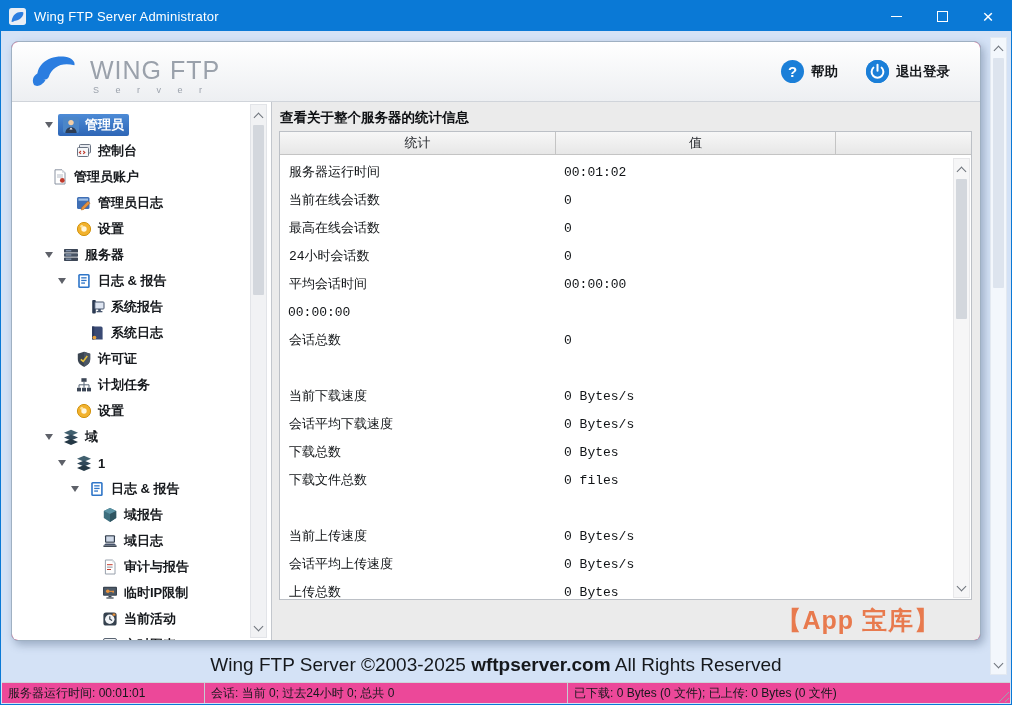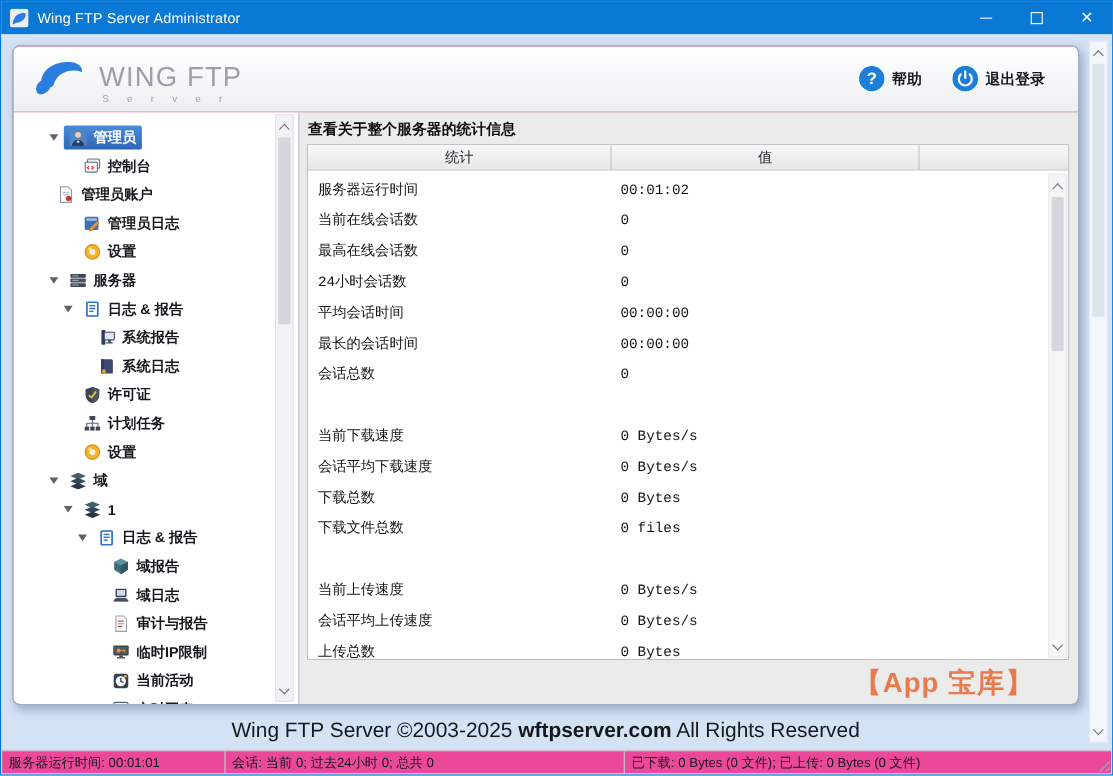--- a/index.html
+++ b/index.html
@@ -493,21 +493,20 @@
                 </div>
                 <div class="t-row">
                   <div class="stat">24小时会话数</div>
                   <div class="val">0</div>
                 </div>
                 <div class="t-row">
                   <div class="stat">平均会话时间</div>
                   <div class="val">00:00:00</div>
                 </div>
                 <div class="t-row">
-                  <div class="stat">最长的会话时间</div>
                   <div class="val">00:00:00</div>
                 </div>
                 <div class="t-row">
                   <div class="stat">会话总数</div>
                   <div class="val">0</div>
                 </div>
                 <div class="t-row">
                   <div class="stat"></div>
                   <div class="val"></div>
                 </div>

